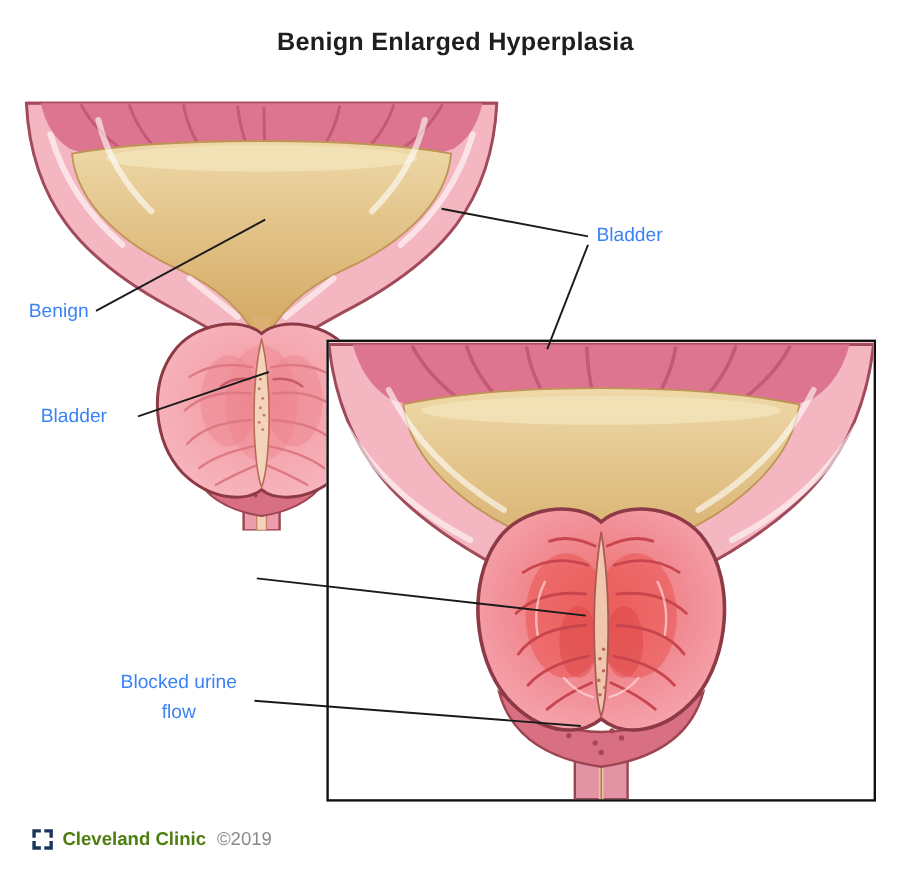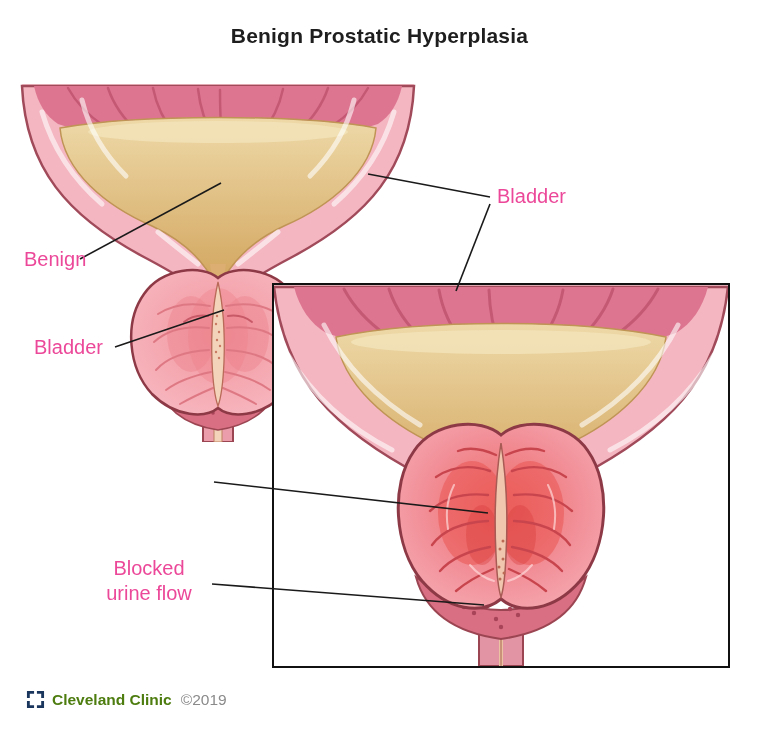--- a/index.html
+++ b/index.html
@@ -5,42 +5,42 @@
   html,body{margin:0;padding:0;background:#fff;}
   #stage{
     position:relative;width:759px;height:743px;background:#ffffff;
     font-family:"Liberation Sans", sans-serif;overflow:hidden;
   }
   .title{
     position:absolute;top:24px;left:0;width:759px;text-align:center;
     font-size:21px;font-weight:bold;color:#1e1e1e;letter-spacing:.2px;
   }
   .label{
-    position:absolute;font-size:20px;color:#ec4899;line-height:25px;
+    position:absolute;font-size:16px;color:#3b82f6;line-height:25px;
   }
   .label.center{text-align:center;}
   #illo-main{position:absolute;left:8px;top:84px;z-index:1;}
   #inset-box{
     position:absolute;left:272px;top:283px;width:454px;height:381px;
     background:#ffffff;border:2px solid #111;z-index:2;overflow:hidden;
   }
   #leader-lines{position:absolute;left:0;top:0;z-index:3;pointer-events:none;}
   .labels-layer{position:absolute;left:0;top:0;width:759px;height:743px;z-index:4;pointer-events:none;}
   .footer{
     position:absolute;left:26px;top:690px;display:flex;align-items:center;z-index:4;
   }
   .footer .brand{font-size:15.5px;font-weight:bold;color:#4d7c0f;margin-left:7px;}
   .footer .copyright{font-size:15.5px;color:#8a8a8a;margin-left:9px;}
 </style>
 </head>
 <body>
 
 <div id="stage">
 
-  <div class="title">Benign Prostatic Hyperplasia</div>
+  <div class="title">Benign Enlarged Hyperplasia</div>
 
   <svg id="illo-main" width="420" height="358" viewBox="0 0 420 358">
     <defs>
       <linearGradient id="urineGradM" x1="0" y1="0" x2="0" y2="1">
         <stop offset="0" stop-color="#eed9a8"></stop>
           <stop offset="1" stop-color="#d2a55e"></stop>
       </linearGradient>
       <radialGradient id="prostateGradM" cx="0.5" cy="0.45" r="0.7">
         <stop offset="0" stop-color="#f2959e"></stop>
           <stop offset="1" stop-color="#f8bcc4"></stop>

